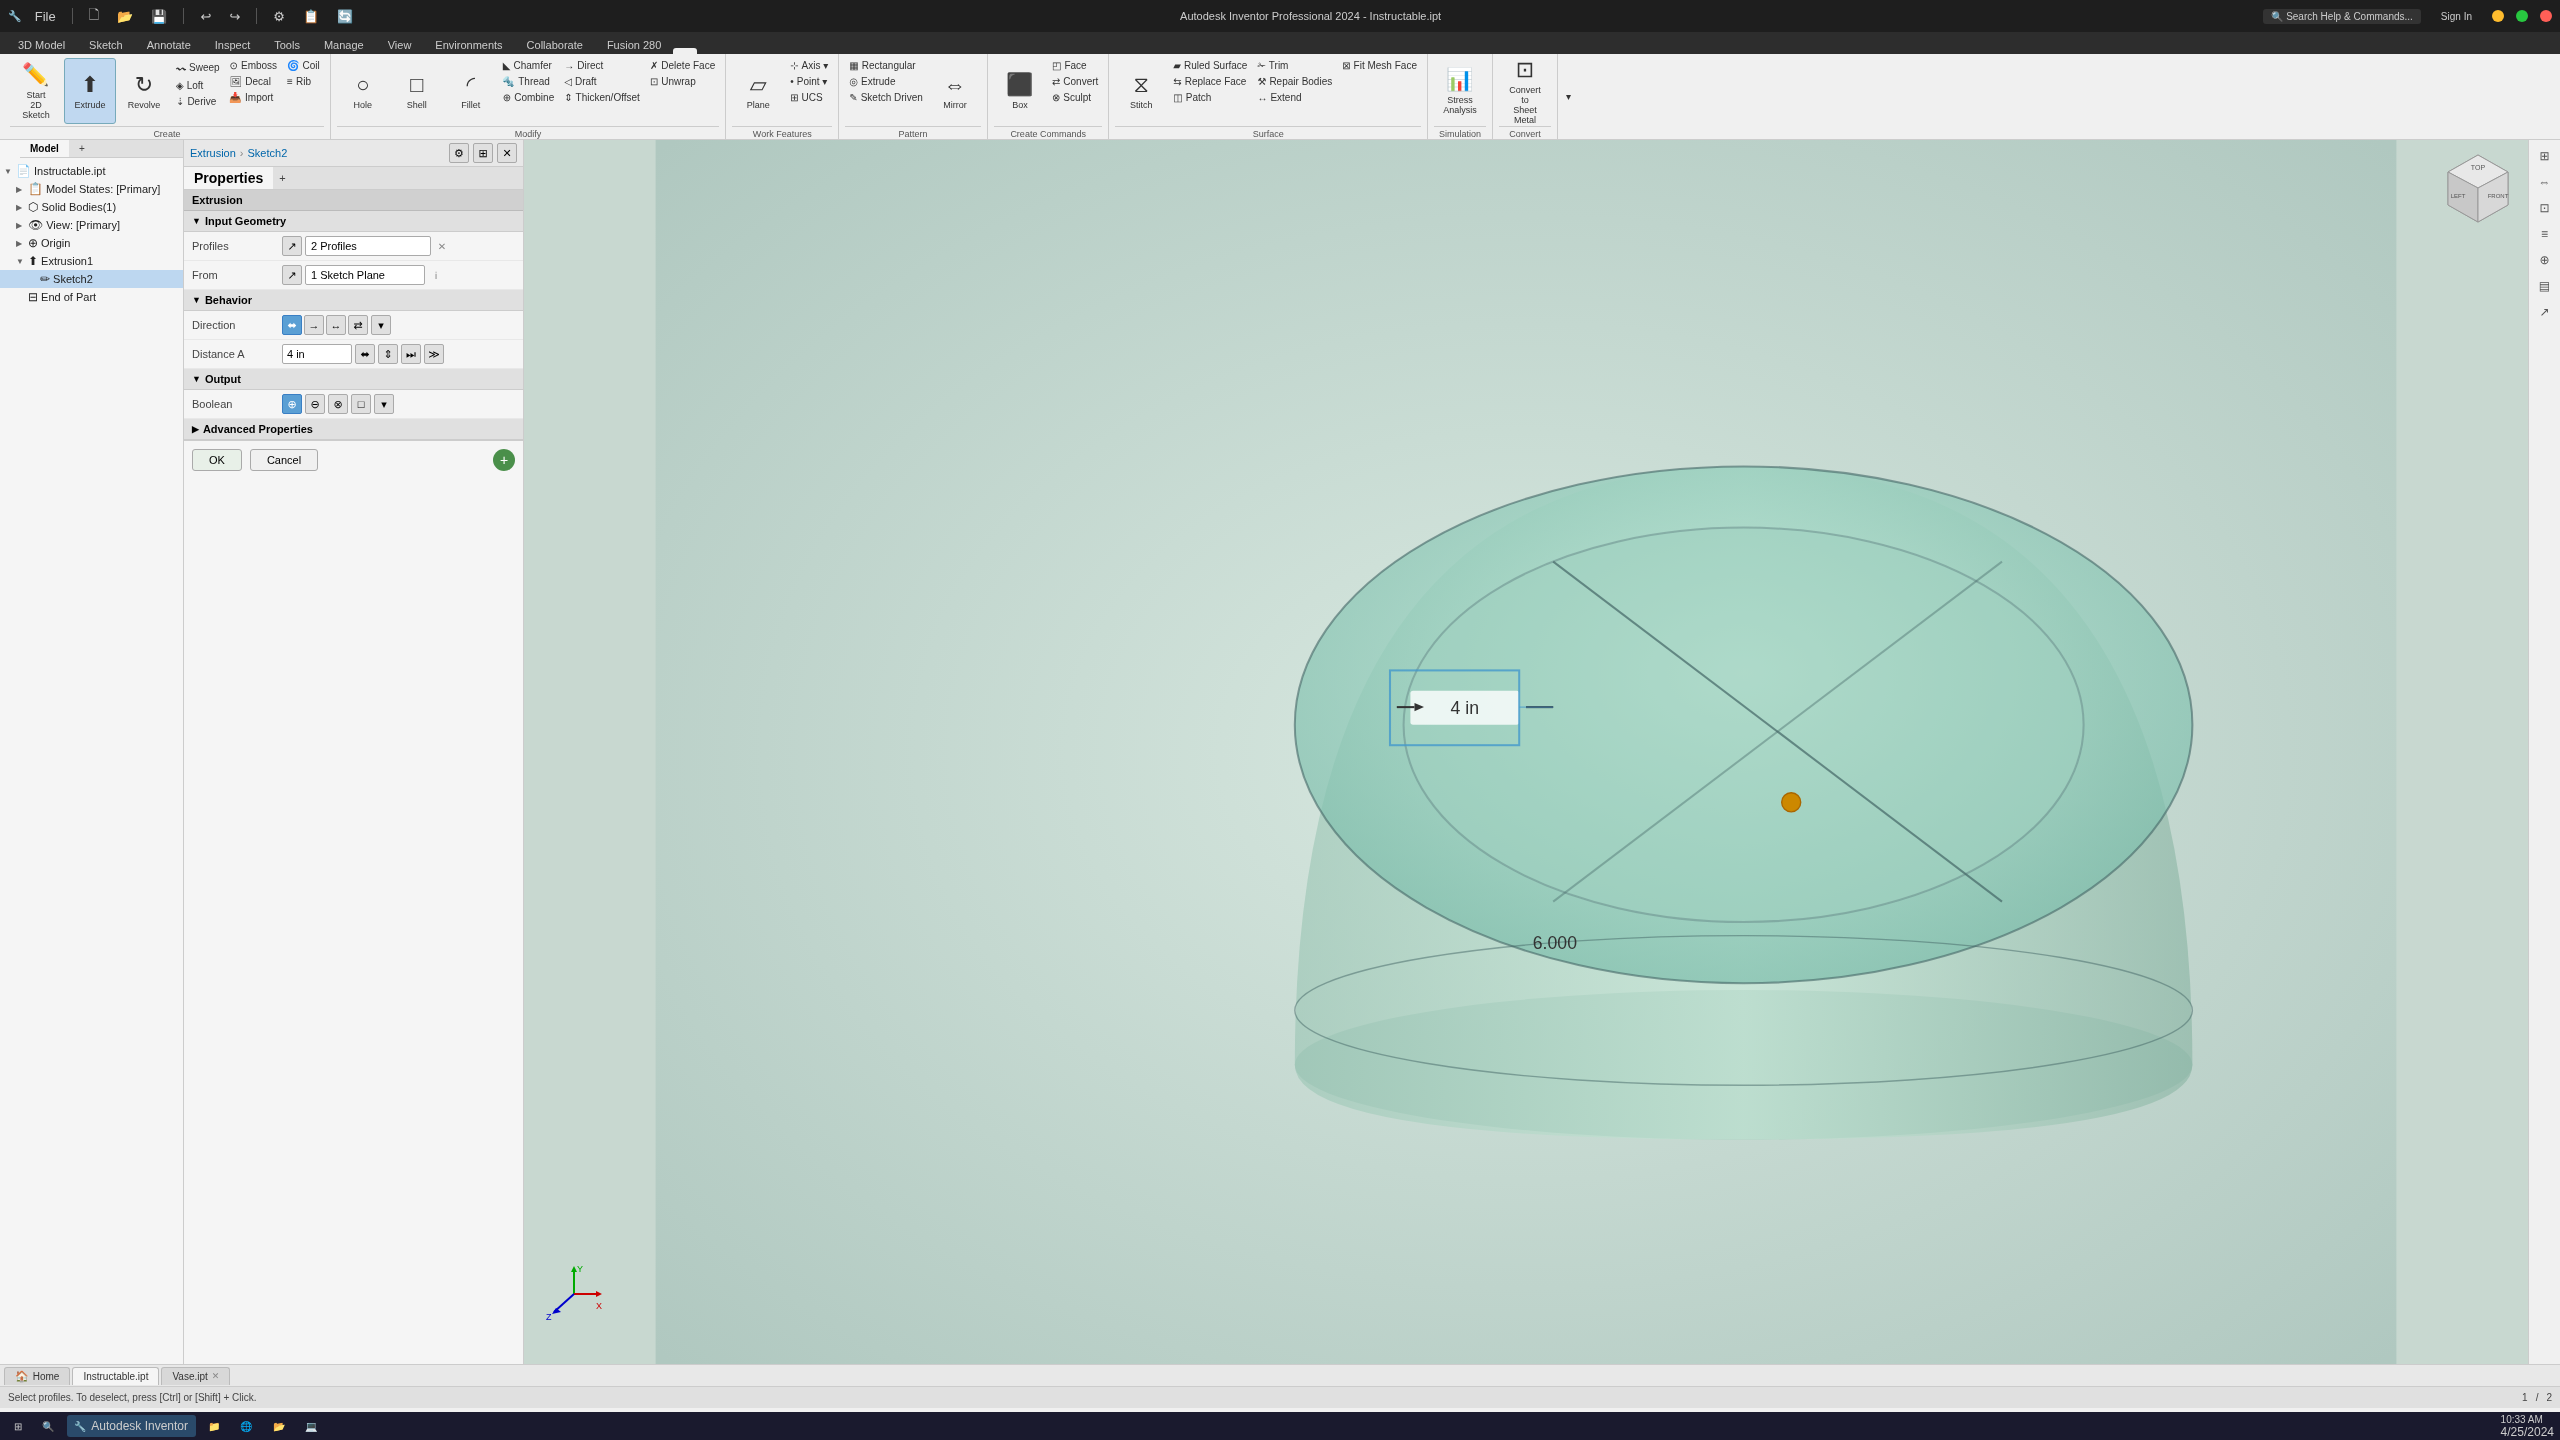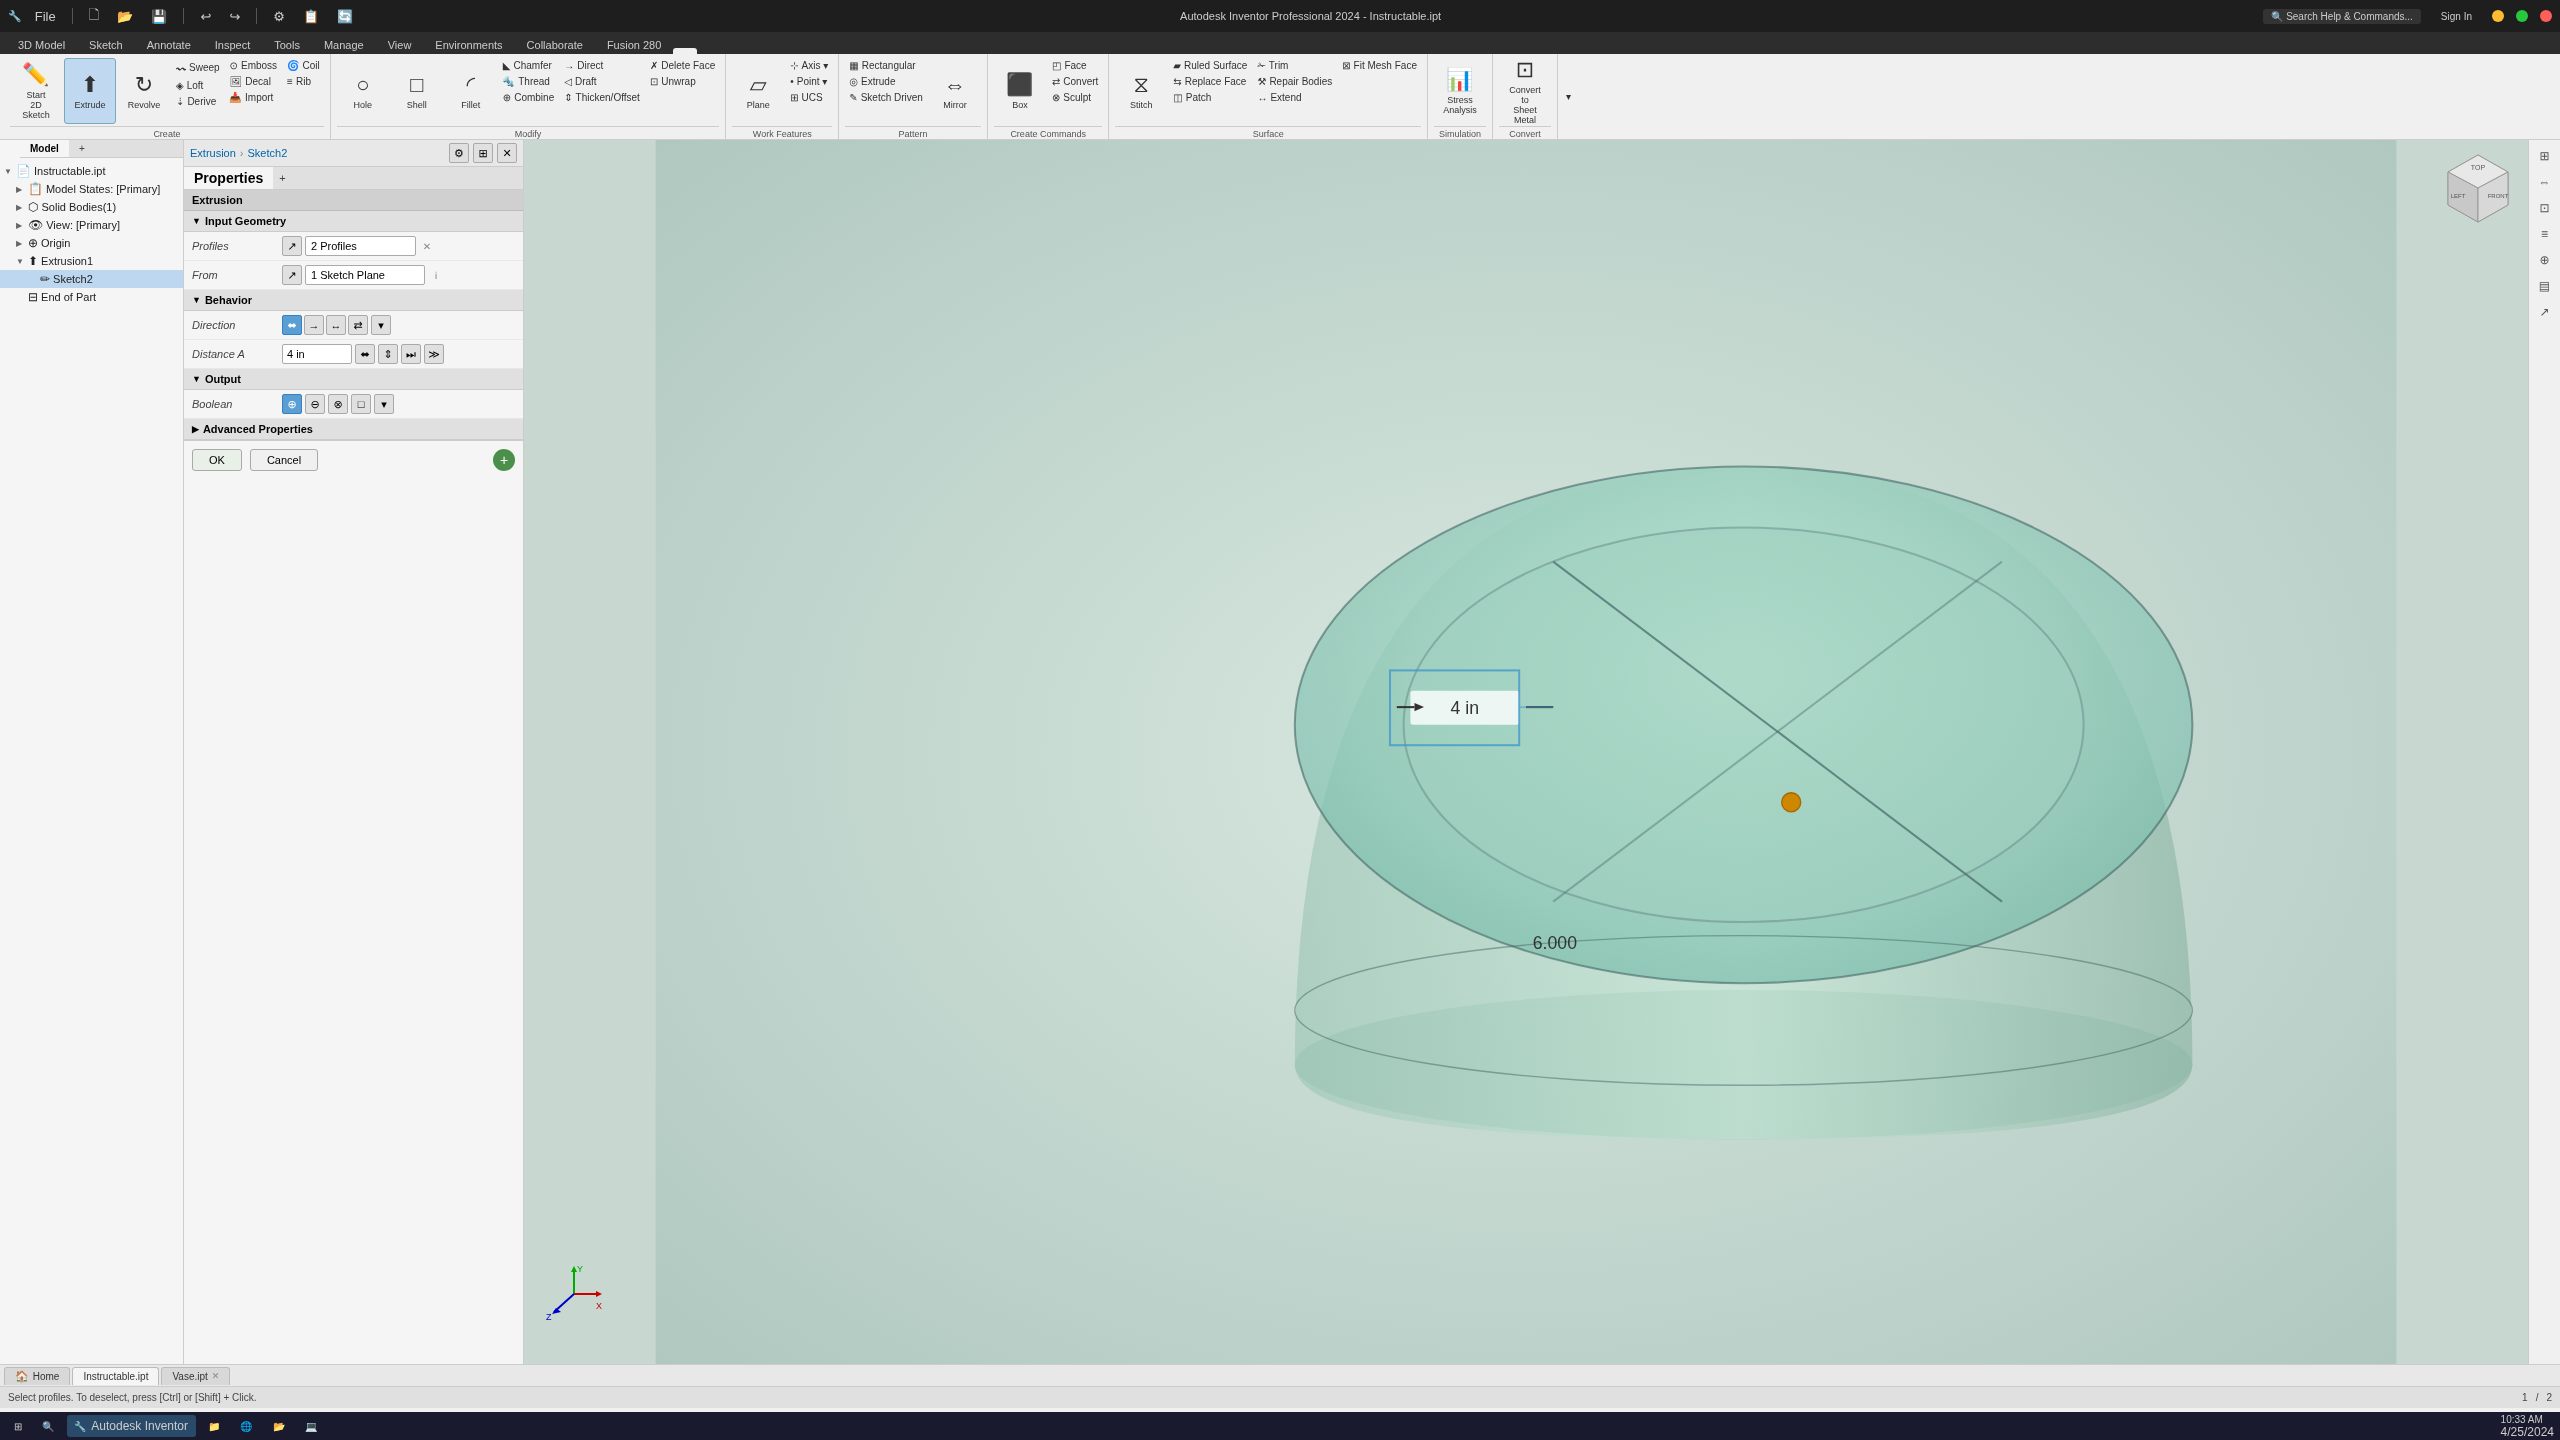--- a/index.html
+++ b/index.html
@@ -208,21 +208,20 @@
       align-items: center;
       padding: 4px 8px;
       border-bottom: 1px solid #e8e8e8;
       min-height: 26px;
     }
     .prop-label {
       width: 90px;
       color: #444;
       font-size: 11px;
       flex-shrink: 0;
-      font-style: italic;
     }
     .prop-value {
       flex: 1;
       display: flex;
       align-items: center;
       gap: 3px;
     }
     .prop-input-box {
       background: white;
       border: 1px solid #aaa;
@@ -797,21 +796,21 @@
 
     <div class="prop-section-header">
       <span class="arrow">▼</span>
       <span>Input Geometry</span>
     </div>
 
     <div class="prop-row">
       <div class="prop-label">Profiles</div>
       <div class="prop-value">
         <div class="prop-icon-btn">↗</div>
-        <div class="prop-input-box" style="width:111px; cursor:pointer;">
+        <div class="prop-input-box" style="width:126px; cursor:pointer;">
           <span>2 Profiles</span>
         </div>
         <div class="prop-clear-btn">✕</div>
       </div>
     </div>
 
     <div class="prop-row">
       <div class="prop-label">From</div>
       <div class="prop-value">
         <div class="prop-icon-btn">↗</div>

